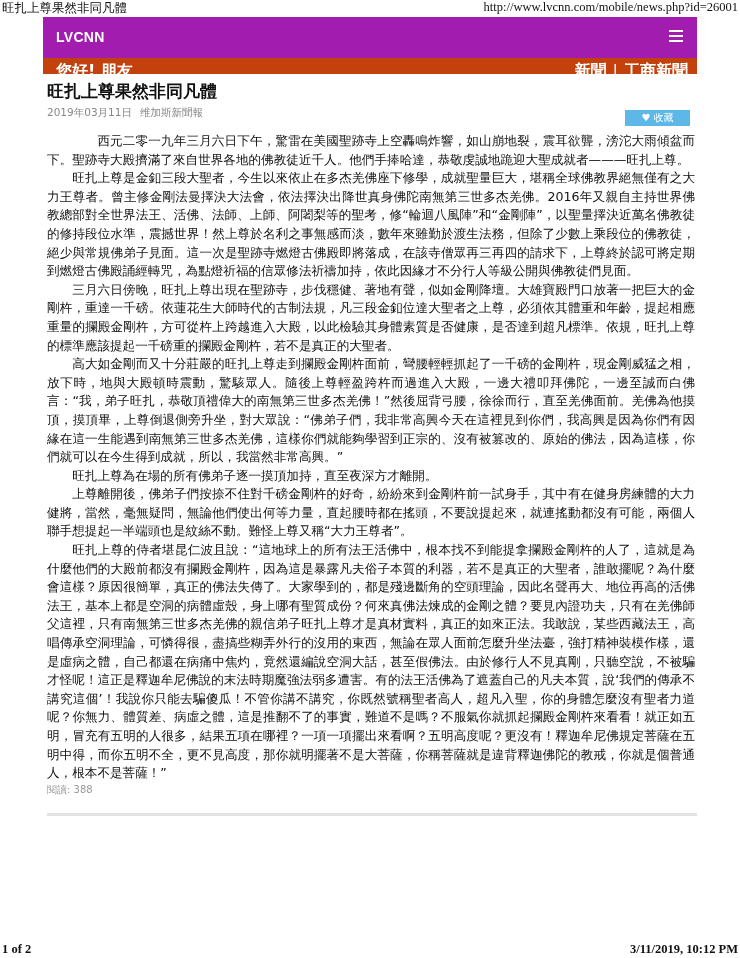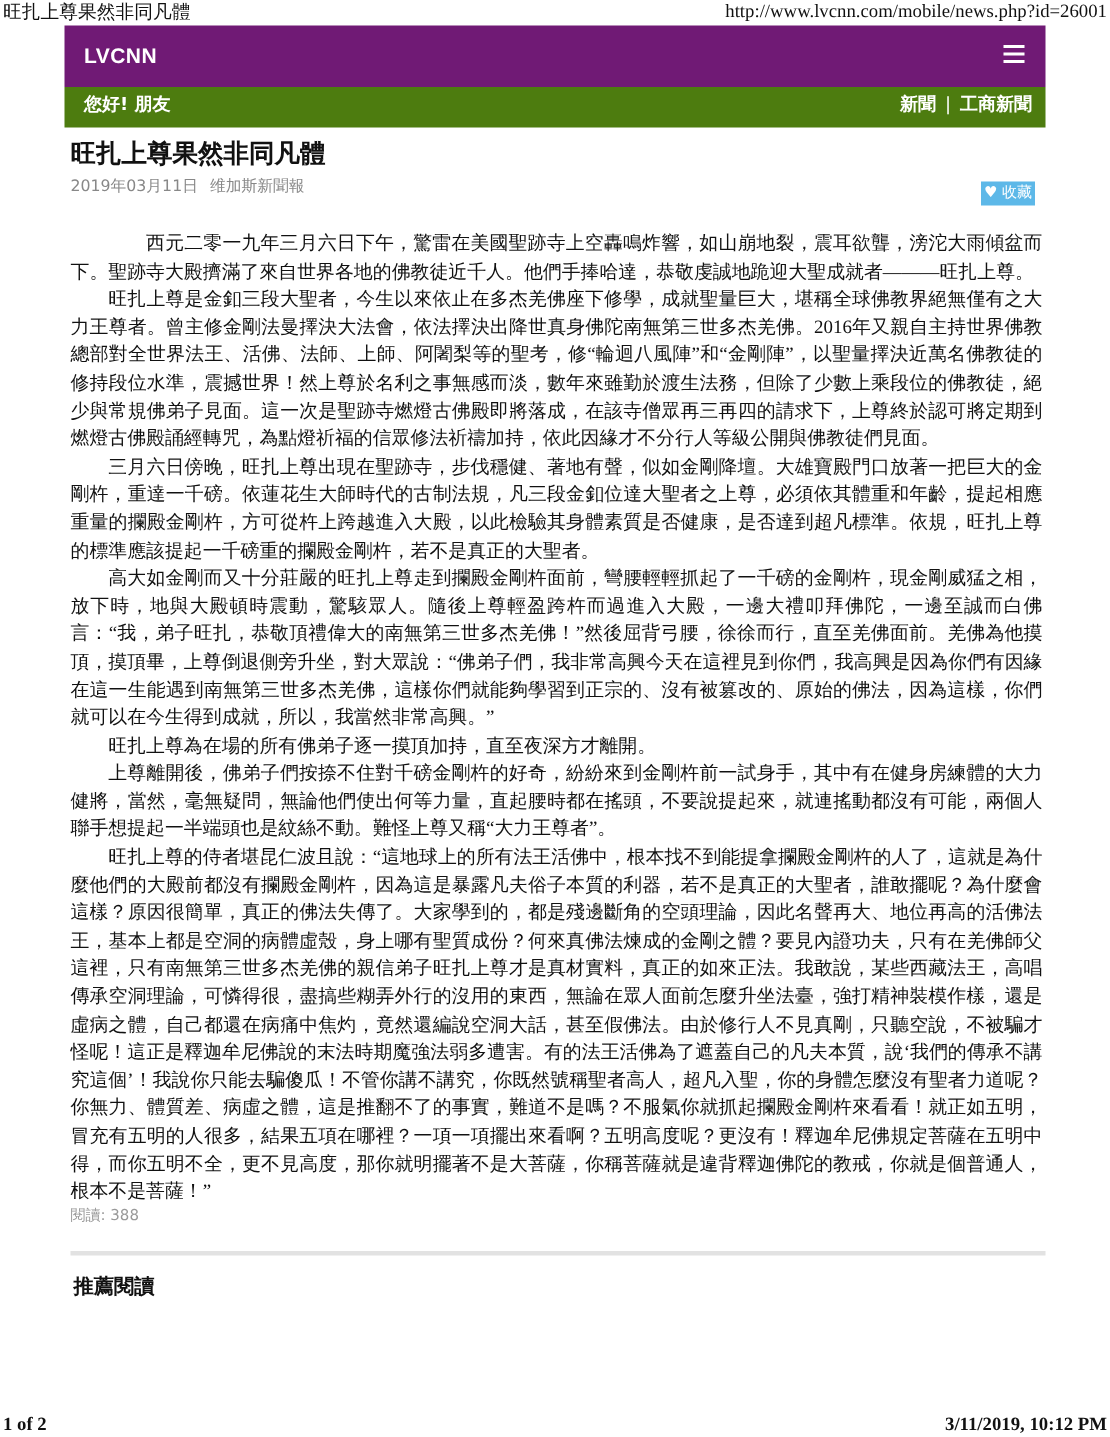--- a/index.html
+++ b/index.html
@@ -3,45 +3,45 @@
 <meta charset="utf-8">
 <style>
   html, body { margin:0; padding:0; }
   body { width:740px; height:958px; background:#fff; position:relative; overflow:hidden;
          font-family:"DejaVu Sans", sans-serif; color:#111; }
   .print-header { position:absolute; top:0; left:0; right:0; height:16px;
          font-family:"Liberation Serif", serif; font-size:12.5px; color:#111; }
   .print-header .ph-title { position:absolute; left:2px; top:0; }
   .print-header .ph-url { position:absolute; right:2px; top:0; }
   .page { position:absolute; left:43px; top:17px; width:654px; }
-  .topbar { height:41px; background:#701a75; position:relative; }
+  .topbar { height:41px; background:#a21caf; position:relative; }
   .topbar .brand { position:absolute; left:13px; top:12px; color:#fff; font-weight:bold;
          font-family:"Liberation Sans", sans-serif; font-size:14px; letter-spacing:0.3px; }
   .topbar .menu { position:absolute; right:14px; top:13px; width:14px; height:12px; cursor:pointer; }
   .topbar .menu span { display:block; height:2px; background:#fff; margin-bottom:3px; }
-  .subbar { height:27px; background:#4d7c0f; position:relative; color:#fff; font-size:12px; font-weight:bold; }
+  .subbar { height:16px; background:#c2410c; position:relative; color:#fff; font-size:16px; font-weight:bold; }
   .subbar .greet { position:absolute; left:13px; top:3px; }
   .subbar .nav { position:absolute; right:9px; top:3px;text-align:right; }
   .subbar .nav a { color:#fff; text-decoration:none; }
   .subbar .nav .sep { margin:0 6px; font-weight:normal; }
   .logo { position:relative; height:52px; margin-top:4px; }
   .logo .small-cn { position:absolute; left:3px; top:2px; width:12px; color:#d9202b;
          font-family:"DejaVu Serif", serif; font-size:10px; line-height:14px; font-weight:bold; }
   .logo .big-cn { position:absolute; left:16px; top:-2px; color:#d9202b;
          font-family:"DejaVu Serif", serif; font-size:40px; font-weight:bold; letter-spacing:3px; }
   .logo .banner { position:absolute; left:144px; top:7px; width:508px; height:36px; background:#e3232c;
          color:#fff; font-family:"Liberation Sans", sans-serif; font-size:29px; line-height:36px;
          text-align:center; white-space:nowrap; letter-spacing:-0.3px; }
   .article-title { margin:6px 0 0 4px; font-size:17px; font-weight:bold; color:#111; }
   .meta { margin:3px 0 0 4px; font-size:10.5px; color:#888; position:relative; height:18px; }
   .meta .source { margin-left:8px; }
-  .fav-btn { position:absolute; right:7px; top:4px; width:36px; height:16px; background:#5db8e8;
+  .fav-btn { position:absolute; right:7px; top:4px; width:65px; height:16px; background:#5db8e8;
          color:#fff; font-size:10px; line-height:16px; text-align:center; cursor:pointer; }
-  .content { margin:18px 0 0 4px; width:648px; font-size:12.6px; line-height:18.6px; color:#111;
-         text-align:justify;font-family:Liberation Serif, serif; }
+  .content { margin:8px 0 0 4px; width:648px; font-size:12.6px; line-height:18.6px; color:#111;
+         text-align:justify; }
   .content p { margin:0; text-indent:2em; }
   .content p.first { text-indent:4em; }
   .reads { margin:0 0 0 4px; font-size:10px; color:#999; line-height:14px; }
   .divider { margin:16px 0 0 4px; width:650px; height:3px; background:#e2e2e2; }
   .rec-title { margin:12px 0 0 6px; font-size:13.5px; font-weight:bold; color:#111; }
   .print-footer { position:absolute; left:0; right:0; bottom:0; height:16px;
          font-family:"Liberation Serif", serif; font-size:12.5px; color:#111;font-weight:bold; }
   .print-footer .pf-page { position:absolute; left:2px; top:0; }
   .print-footer .pf-date { position:absolute; right:2px; top:0; }
 </style>
@@ -85,19 +85,18 @@
     <p>旺扎上尊是金釦三段大聖者，今生以來依止在多杰羌佛座下修學，成就聖量巨大，堪稱全球佛教界絕無僅有之大力王尊者。曾主修金剛法曼擇決大法會，依法擇決出降世真身佛陀南無第三世多杰羌佛。2016年又親自主持世界佛教總部對全世界法王、活佛、法師、上師、阿闍梨等的聖考，修“輪迴八風陣”和“金剛陣”，以聖量擇決近萬名佛教徒的修持段位水準，震撼世界！然上尊於名利之事無感而淡，數年來雖勤於渡生法務，但除了少數上乘段位的佛教徒，絕少與常規佛弟子見面。這一次是聖跡寺燃燈古佛殿即將落成，在該寺僧眾再三再四的請求下，上尊終於認可將定期到燃燈古佛殿誦經轉咒，為點燈祈福的信眾修法祈禱加持，依此因緣才不分行人等級公開與佛教徒們見面。</p>
     <p>三月六日傍晚，旺扎上尊出現在聖跡寺，步伐穩健、著地有聲，似如金剛降壇。大雄寶殿門口放著一把巨大的金剛杵，重達一千磅。依蓮花生大師時代的古制法規，凡三段金釦位達大聖者之上尊，必須依其體重和年齡，提起相應重量的攔殿金剛杵，方可從杵上跨越進入大殿，以此檢驗其身體素質是否健康，是否達到超凡標準。依規，旺扎上尊的標準應該提起一千磅重的攔殿金剛杵，若不是真正的大聖者。</p>
     <p>高大如金剛而又十分莊嚴的旺扎上尊走到攔殿金剛杵面前，彎腰輕輕抓起了一千磅的金剛杵，現金剛威猛之相，放下時，地與大殿頓時震動，驚駭眾人。隨後上尊輕盈跨杵而過進入大殿，一邊大禮叩拜佛陀，一邊至誠而白佛言：“我，弟子旺扎，恭敬頂禮偉大的南無第三世多杰羌佛！”然後屈背弓腰，徐徐而行，直至羌佛面前。羌佛為他摸頂，摸頂畢，上尊倒退側旁升坐，對大眾說：“佛弟子們，我非常高興今天在這裡見到你們，我高興是因為你們有因緣在這一生能遇到南無第三世多杰羌佛，這樣你們就能夠學習到正宗的、沒有被篡改的、原始的佛法，因為這樣，你們就可以在今生得到成就，所以，我當然非常高興。”</p>
     <p>旺扎上尊為在場的所有佛弟子逐一摸頂加持，直至夜深方才離開。</p>
     <p>上尊離開後，佛弟子們按捺不住對千磅金剛杵的好奇，紛紛來到金剛杵前一試身手，其中有在健身房練體的大力健將，當然，毫無疑問，無論他們使出何等力量，直起腰時都在搖頭，不要說提起來，就連搖動都沒有可能，兩個人聯手想提起一半端頭也是紋絲不動。難怪上尊又稱“大力王尊者”。</p>
     <p>旺扎上尊的侍者堪昆仁波且說：“這地球上的所有法王活佛中，根本找不到能提拿攔殿金剛杵的人了，這就是為什麼他們的大殿前都沒有攔殿金剛杵，因為這是暴露凡夫俗子本質的利器，若不是真正的大聖者，誰敢擺呢？為什麼會這樣？原因很簡單，真正的佛法失傳了。大家學到的，都是殘邊斷角的空頭理論，因此名聲再大、地位再高的活佛法王，基本上都是空洞的病體虛殼，身上哪有聖質成份？何來真佛法煉成的金剛之體？要見內證功夫，只有在羌佛師父這裡，只有南無第三世多杰羌佛的親信弟子旺扎上尊才是真材實料，真正的如來正法。我敢說，某些西藏法王，高唱傳承空洞理論，可憐得很，盡搞些糊弄外行的沒用的東西，無論在眾人面前怎麼升坐法臺，強打精神裝模作樣，還是虛病之體，自己都還在病痛中焦灼，竟然還編說空洞大話，甚至假佛法。由於修行人不見真剛，只聽空說，不被騙才怪呢！這正是釋迦牟尼佛說的末法時期魔強法弱多遭害。有的法王活佛為了遮蓋自己的凡夫本質，說‘我們的傳承不講究這個’！我說你只能去騙傻瓜！不管你講不講究，你既然號稱聖者高人，超凡入聖，你的身體怎麼沒有聖者力道呢？你無力、體質差、病虛之體，這是推翻不了的事實，難道不是嗎？不服氣你就抓起攔殿金剛杵來看看！就正如五明，冒充有五明的人很多，結果五項在哪裡？一項一項擺出來看啊？五明高度呢？更沒有！釋迦牟尼佛規定菩薩在五明中得，而你五明不全，更不見高度，那你就明擺著不是大菩薩，你稱菩薩就是違背釋迦佛陀的教戒，你就是個普通人，根本不是菩薩！”</p>
   </div>
   <div class="reads">閱讀: 388</div>
 
   <div class="divider"></div>
-  <div class="rec-title">推薦閱讀</div>
 </div>
 
 <div class="print-footer">
   <span class="pf-page">1 of 2</span>
   <span class="pf-date">3/11/2019, 10:12 PM</span>
 </div>
 
 </body></html>

